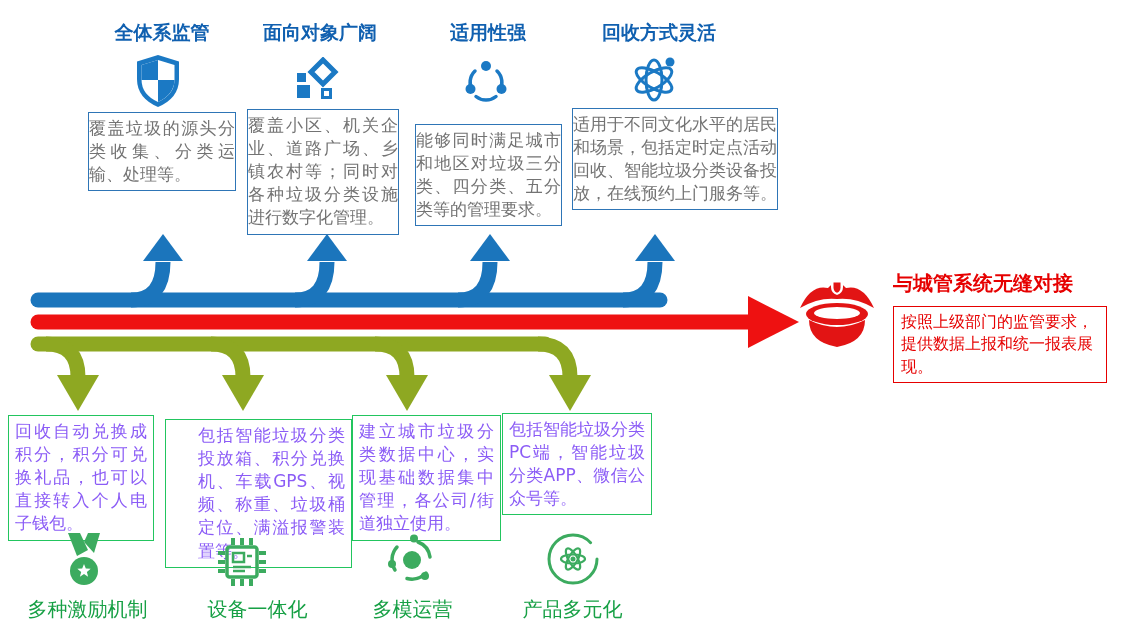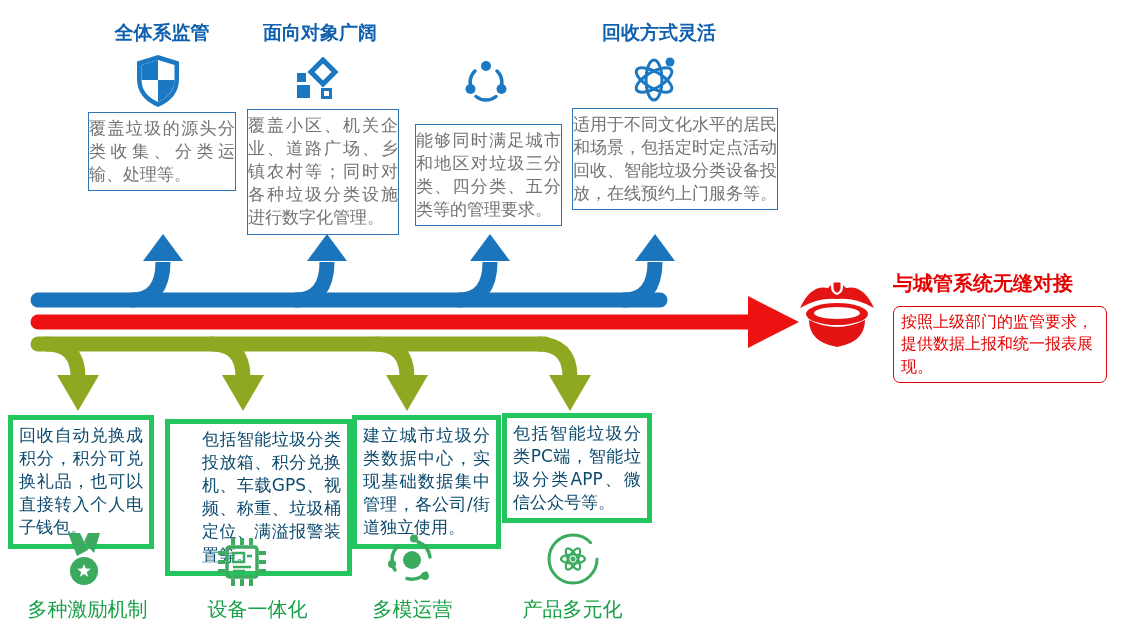--- a/index.html
+++ b/index.html
@@ -9,21 +9,21 @@
   }
   .abs{position:absolute;}
   .top-title{
     color:#1060B0;font-weight:bold;font-size:19px;text-align:center;white-space:nowrap;
   }
   .top-box{
     border:1px solid #2E75B6;color:#737373;font-size:17px;line-height:1.36;
     padding:4px 0;text-align:justify;text-justify:inter-ideograph;background:#fff;
   }
   .bottom-box{
-    border:5px solid #22c55e;color:#0c4a6e;font-size:17px;line-height:1.36;
+    border:1px solid #22c55e;color:#8b5cf6;font-size:17px;line-height:1.36;
     padding:4px 6px;text-align:justify;text-justify:inter-ideograph;background:#fff;
   }
   .bottom-title{
     color:#17A045;font-weight:normal;font-size:20px;text-align:center;white-space:nowrap;
   }
   .red-title{
     color:#E60000;font-weight:bold;font-size:20px;white-space:nowrap;
   }
   .red-box{
     border:1px solid #E60000;color:#E60000;font-size:16px;line-height:1.4;
@@ -84,20 +84,21 @@
     <svg width="48" height="48" viewBox="0 0 48 48">
       <path d="M30,3 L42,15 L30,27 L18,15 Z" fill="none" stroke="#1B79C4" stroke-width="5"></path>
       <rect x="4" y="16" width="9" height="9" fill="#1B79C4"></rect>
       <rect x="4" y="28" width="13" height="13" fill="#1B79C4"></rect>
       <rect x="28" y="31" width="11" height="11" fill="#1B79C4"></rect>
       <rect x="31" y="34" width="5" height="5" fill="#ffffff"></rect>
     </svg>
   </div>
   <div class="abs top-box" style="left:247px;top:109px;width:152px;box-sizing:border-box;">覆盖小区、机关企业、道路广场、乡镇农村等；同时对各种垃圾分类设施进行数字化管理。</div>
 
+  <div class="abs top-title" style="left:413px;top:20px;width:150px">适用性强</div>
   <div class="abs icon-wrap" style="left:462px;top:58px">
     <svg width="48" height="48" viewBox="0 0 48 48">
       <g stroke="#1B79C4" stroke-width="3.5" fill="none" stroke-linecap="round">
         <path d="M10.5,33 A16,16 0 0 1 13,13"></path>
         <path d="M35,13 A16,16 0 0 1 37.5,33"></path>
         <path d="M14,38.5 A16,16 0 0 0 34,38.5"></path>
       </g>
       <circle cx="24" cy="8" r="5" fill="#1B79C4"></circle>
       <circle cx="8.5" cy="31" r="5" fill="#1B79C4"></circle>
       <circle cx="39.5" cy="31" r="5" fill="#1B79C4"></circle>
@@ -187,15 +188,15 @@
     <svg width="80" height="78" viewBox="0 0 80 78">
       <path d="M12,48 Q40,62 68,48 Q68,70 40,75 Q12,70 12,48 Z" fill="#E21414"></path>
       <ellipse cx="40" cy="42" rx="31" ry="11" fill="#E21414"></ellipse>
       <ellipse cx="40" cy="41" rx="23" ry="6" fill="#ffffff"></ellipse>
       <path d="M3,36 Q14,12 31,16 Q40,6 49,16 Q66,12 77,36 Q58,25 40,27 Q22,25 3,36 Z" fill="#E21414"></path>
       <path d="M34,8 h12 v7 q0,6 -6,8 q-6,-2 -6,-8 Z" fill="#ffffff"></path>
       <path d="M36.5,10.5 h7 v5 q0,4 -3.5,5.3 q-3.5,-1.3 -3.5,-5.3 Z" fill="#E21414"></path>
     </svg>
   </div>
   <div class="abs red-title" style="left:893px;top:270px;width:225px">与城管系统无缝对接</div>
-  <div class="abs red-box" style="left:893px;top:306px;width:214px;box-sizing:border-box;border-radius:7px;">按照上级部门的监管要求，提供数据上报和统一报表展现。</div>
+  <div class="abs red-box" style="left:893px;top:306px;width:214px;box-sizing:border-box;">按照上级部门的监管要求，提供数据上报和统一报表展现。</div>
 
 </div>
 
 </body></html>

